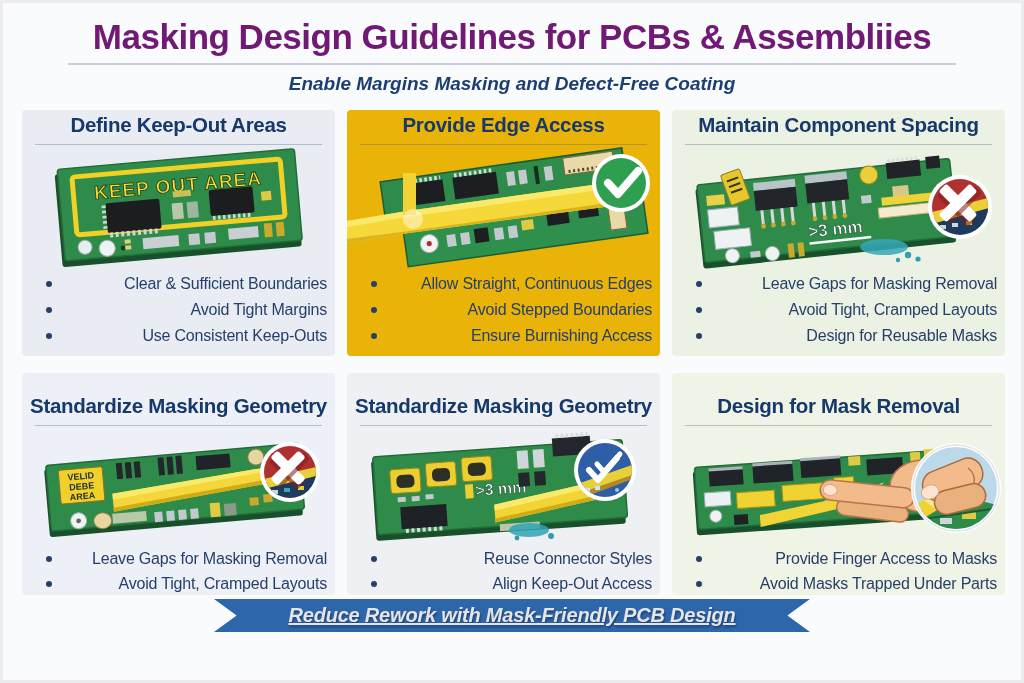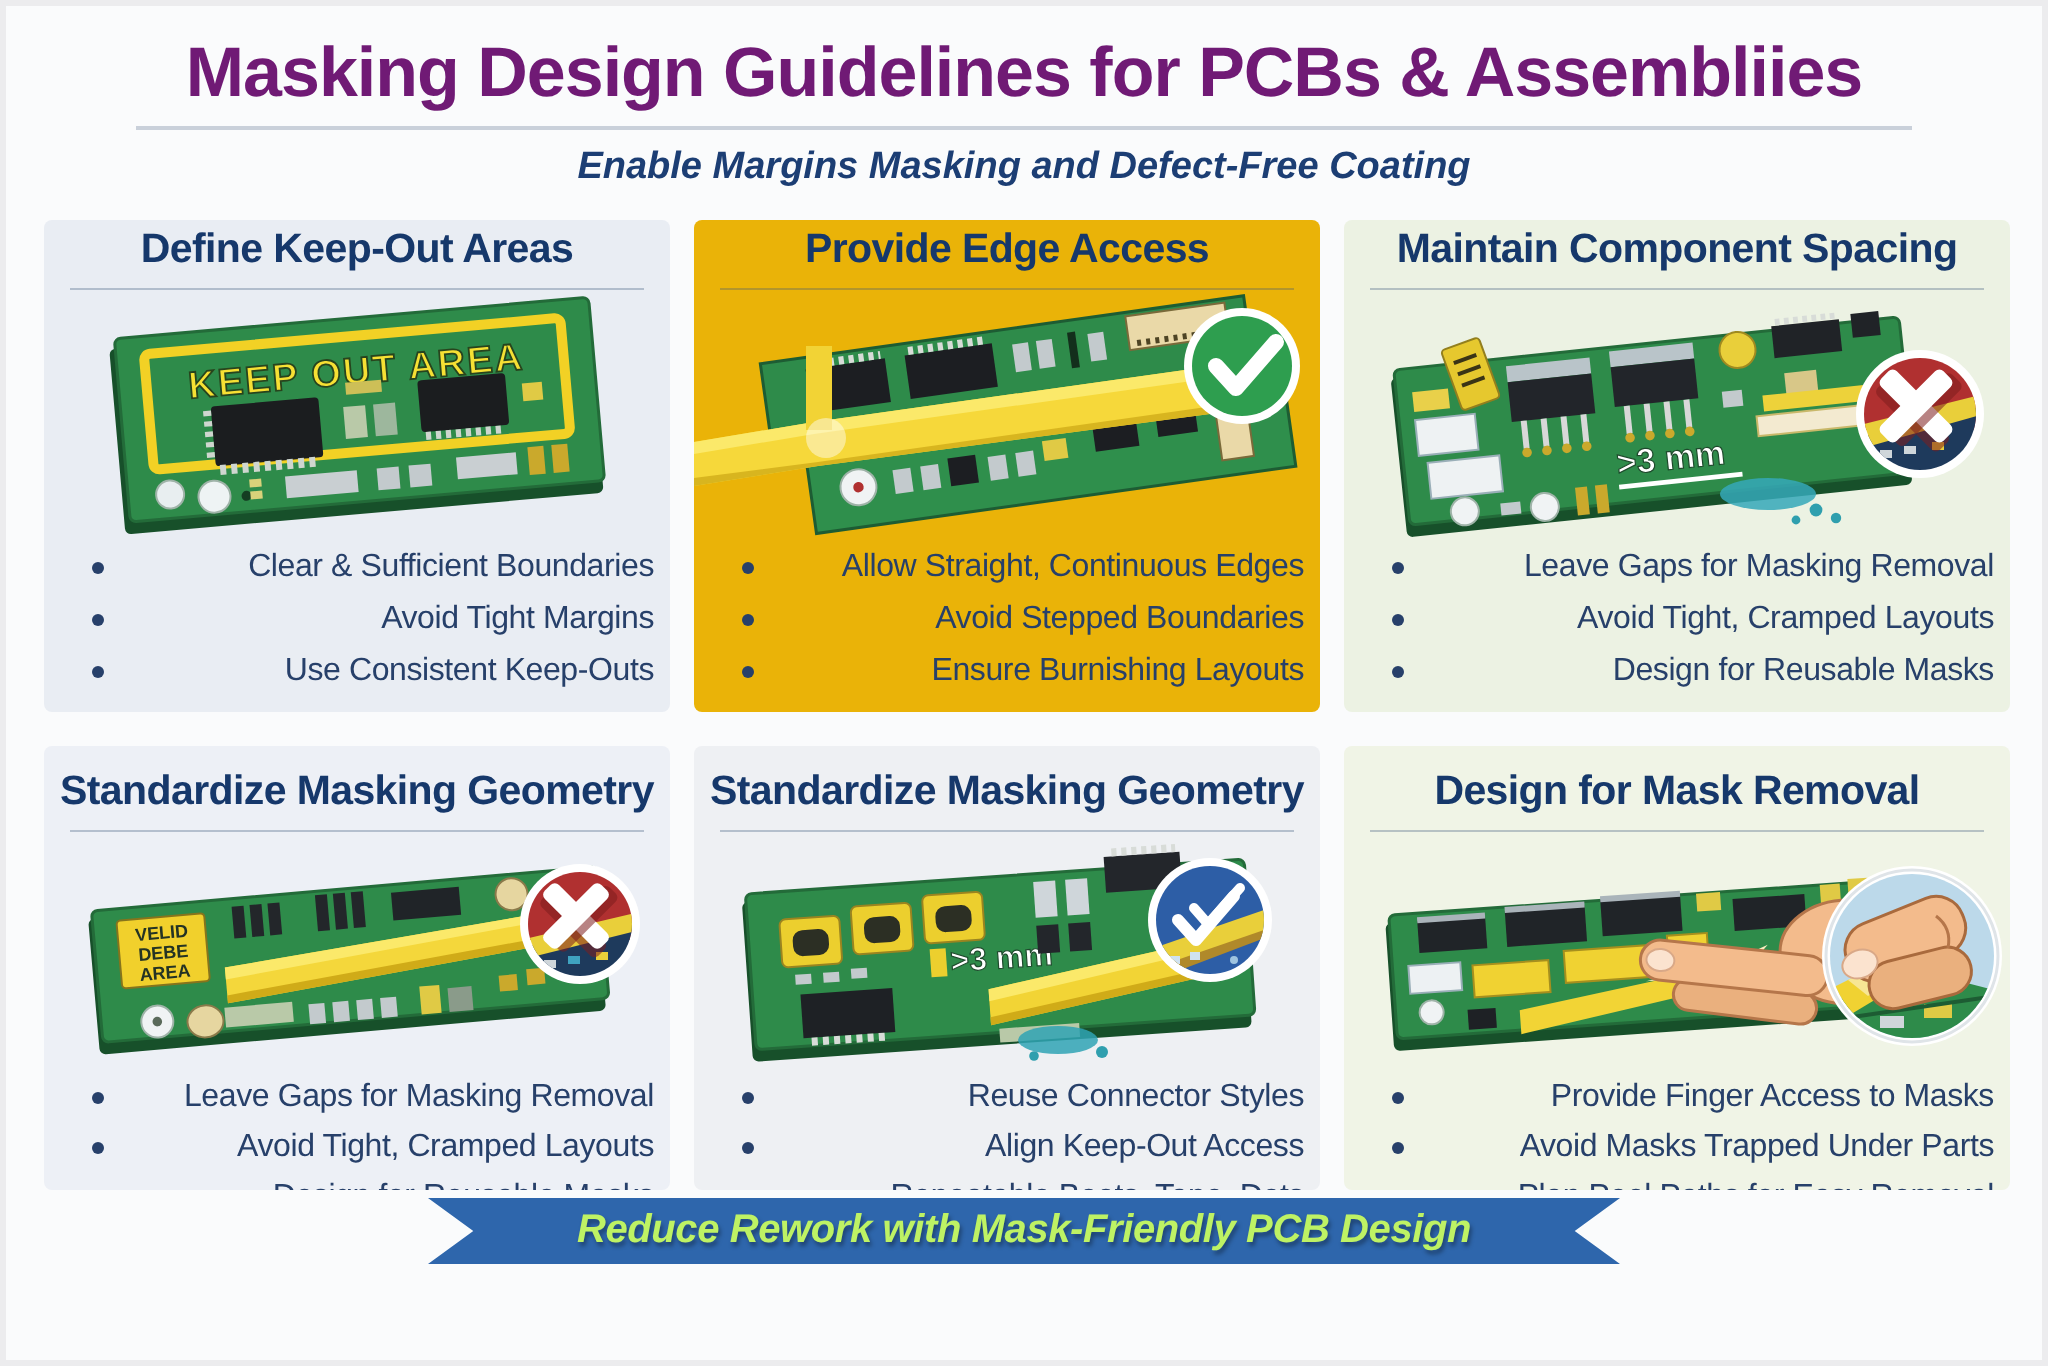--- a/index.html
+++ b/index.html
@@ -51,34 +51,34 @@
 
   ul.bullets { list-style:none; padding:2px 8px 0 24px; }
   ul.bullets li {
     font-size:16px; color:#27406a; line-height:26px;
     position:relative; padding-left:14px; letter-spacing:-0.2px;text-align:right;
   }
   ul.bullets li::before {
     content:""; position:absolute; left:0; top:10px;
     width:6px; height:6px; border-radius:50%; background:#27406a;
   }
-  .row2 h2 { margin-top:11px; }
+  .row2 h2 { margin-top:21px; }
   .row2 .illus { height:116px; }
   .row2 ul.bullets li { line-height:25px; }
 
   
   .banner {
     position:absolute; left:214px; top:599px; width:596px; height:33px;
     background:#2e66ac;
     clip-path:polygon(0 0, 100% 0, 96.2% 50%, 100% 100%, 0 100%, 3.8% 50%);
     display:flex; align-items:center; justify-content:center;
   }
   .banner span {
-    color:#bef264; font-weight:bold; font-style:italic; font-size:20px;
-    letter-spacing:-0.2px; text-shadow:1px 2px 2px rgba(0,0,0,0.35);
+    color:#e5e5e5; font-weight:bold; font-style:italic; font-size:20px;
+    letter-spacing:-0.2px; text-shadow:1px 2px 2px rgba(0,0,0,0.35);text-decoration:underline;
   }
 </style>
 </head>
 <body>
 
 <div class="page">
 
   <div class="header">
     <div class="title">Masking Design Guidelines for PCBs &amp; Assembliies</div>
     <div class="title-rule"></div>
@@ -165,21 +165,21 @@
           <g>
             <circle cx="274" cy="36" r="29" fill="#ffffff"></circle>
             <circle cx="274" cy="36" r="25" fill="#2e9e4f"></circle>
             <path d="M261 36 l10 11 l20 -23" fill="none" stroke="#ffffff" stroke-width="8" stroke-linecap="round" stroke-linejoin="round"></path>
           </g>
         </svg>
       </div>
       <ul class="bullets">
         <li>Allow Straight, Continuous Edges</li>
         <li>Avoid Stepped Boundaries</li>
-        <li>Ensure Burnishing Layouts</li>
+        <li>Ensure Burnishing Access</li>
       </ul>
     </div>
 
     <div class="panel bg-sage row1">
       <h2>Maintain Component Spacing</h2>
       <div class="rule"></div>
       <div class="illus">
         <svg viewBox="0 0 333 122">
           <defs>
             <clipPath id="clip3">

